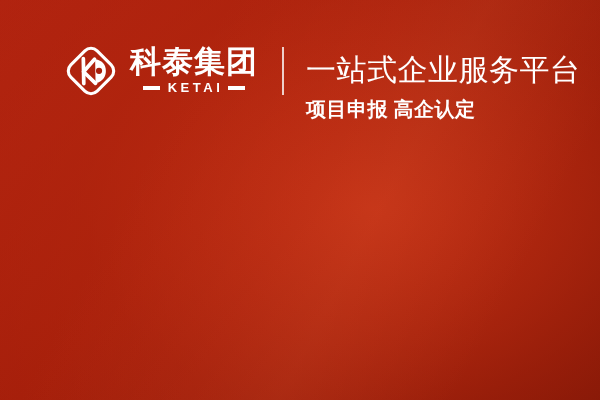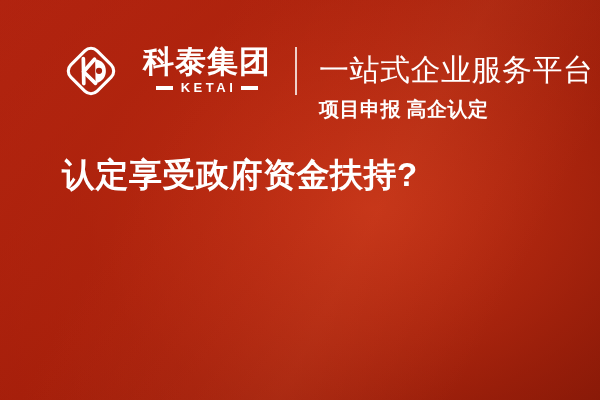--- a/index.html
+++ b/index.html
@@ -51,21 +51,21 @@
   }
 
   #logo-mark {
     width: 62px;
     height: 62px;
     flex: 0 0 auto;
     display: block;
   }
 
   #logo-wordmark {
-    margin-left: 21px;
+    margin-left: 8px;
     display: flex;
     flex-direction: column;
     align-items: center;
     justify-content: center;
   }
 
   #logo-cn {
     font-family: "Liberation Sans", "DejaVu Sans", sans-serif;
     font-weight: bold;
     font-size: 31px;
@@ -183,16 +183,15 @@
     <div id="header-divider"></div>
 
     <div id="tagline-block">
       <div id="tagline-main">一站式企业服务平台</div>
       <div id="tagline-sub">项目申报 高企认定</div>
     </div>
 
   </div>
 
   <div id="headline">
-    <div class="headline-line">认定享受政府资金扶持?</div>
   </div>
 
 </div>
 
 </body></html>

